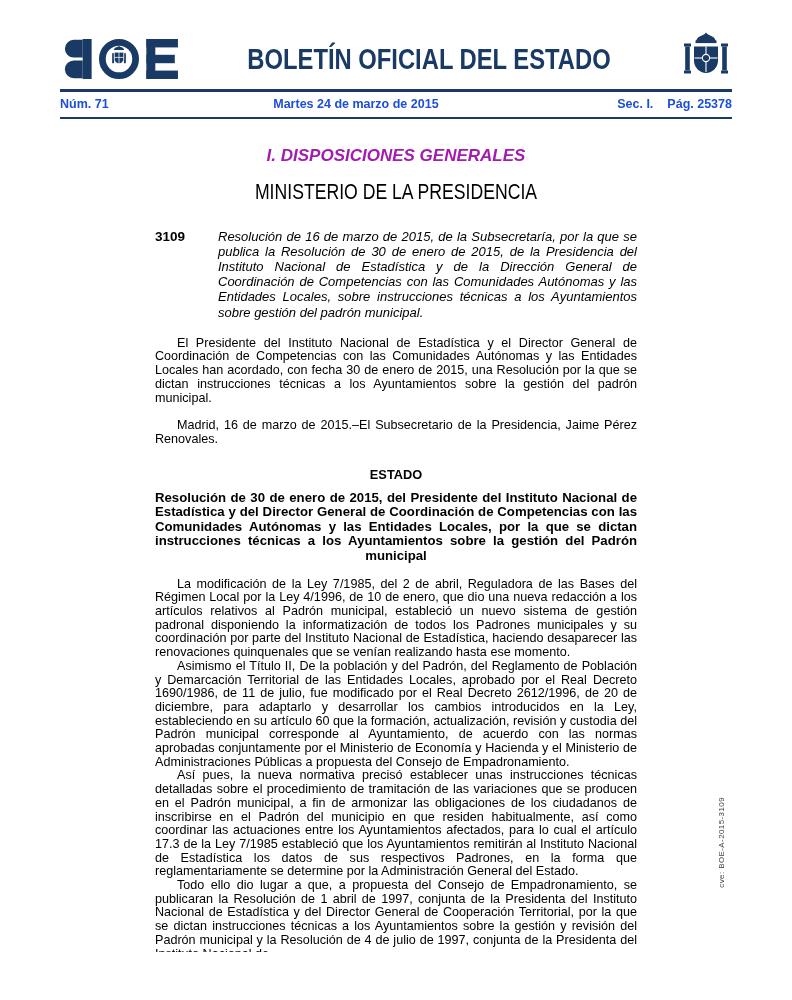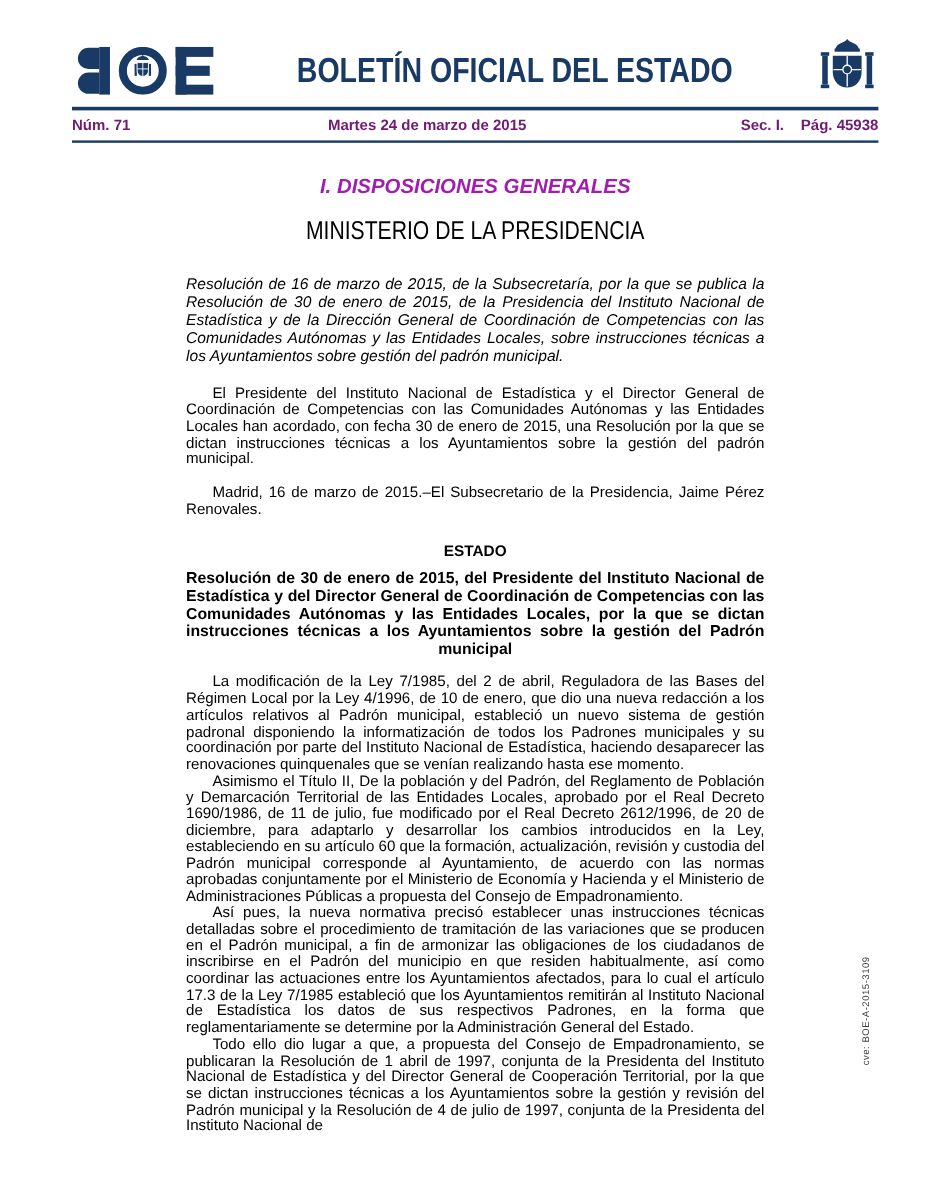--- a/index.html
+++ b/index.html
@@ -25,21 +25,21 @@
     letter-spacing:0px;white-space:nowrap;
     transform:scaleX(0.82);transform-origin:center;
   }
   .emblem-box{width:52px;height:56px;flex:0 0 auto;display:flex;justify-content:flex-end;}
   .rule{width:672px;margin:0 auto;background:#1a3a66;}
   .rule.thick{height:3px;margin-top:2px;}
   .rule.thin{height:1.5px;}
   .infobar{
     width:672px;margin:0 auto;
     display:flex;align-items:flex-start;justify-content:space-between;
-    font-size:12.5px;font-weight:bold;color:#701a75;
+    font-size:12.5px;font-weight:bold;color:#1d4ed8;
     padding:5px 0 6px 0;
   }
   .infobar .secpag span{margin-left:14px;}
   
   .content{width:482px;margin:0 auto;}
   .section-title{
     text-align:center;font-size:17px;font-weight:bold;margin:27px 0 0 0;color:#a21caf;font-style:italic;
   }
   .ministry{
     text-align:center;font-size:21.5px;font-weight:normal;margin:14px 0 0 0;
@@ -123,32 +123,33 @@
         </g>
       </svg>
     </div>
   </header>
 
   <div class="rule thick"></div>
 
   <div class="infobar">
     <span>Núm. 71</span>
     <span>Martes 24 de marzo de 2015</span>
-    <span class="secpag"><span>Sec. I.</span><span>Pág. 45938</span></span>
+    <span class="secpag"><span>Sec. I.</span><span>Pág. 25378</span></span>
   </div>
 
   <div class="rule thin"></div>
 
   <main class="content">
 
     <h2 class="section-title">I. DISPOSICIONES GENERALES</h2>
 
     <h3 class="ministry">MINISTERIO DE LA PRESIDENCIA</h3>
 
     <div class="disposition">
+      <div class="dispo-number">3109</div>
       <p class="dispo-summary">Resolución de 16 de marzo de 2015, de la Subsecretaría, por la que se publica la Resolución de 30 de enero de 2015, de la Presidencia del Instituto Nacional de Estadística y de la Dirección General de Coordinación de Competencias con las Comunidades Autónomas y las Entidades Locales, sobre instrucciones técnicas a los Ayuntamientos sobre gestión del padrón municipal.</p>
     </div>
 
     <p class="body first">El Presidente del Instituto Nacional de Estadística y el Director General de Coordinación de Competencias con las Comunidades Autónomas y las Entidades Locales han acordado, con fecha 30 de enero de 2015, una Resolución por la que se dictan instrucciones técnicas a los Ayuntamientos sobre la gestión del padrón municipal.</p>
     <p class="body sig">Madrid, 16 de marzo de 2015.–El Subsecretario de la Presidencia, Jaime Pérez Renovales.</p>
 
     <h4 class="annex-label">ESTADO</h4>
 
     <p class="annex-heading">Resolución de 30 de enero de 2015, del Presidente del Instituto Nacional de Estadística y del Director General de Coordinación de Competencias con las Comunidades Autónomas y las Entidades Locales, por la que se dictan instrucciones técnicas a los Ayuntamientos sobre la gestión del Padrón municipal</p>
 

